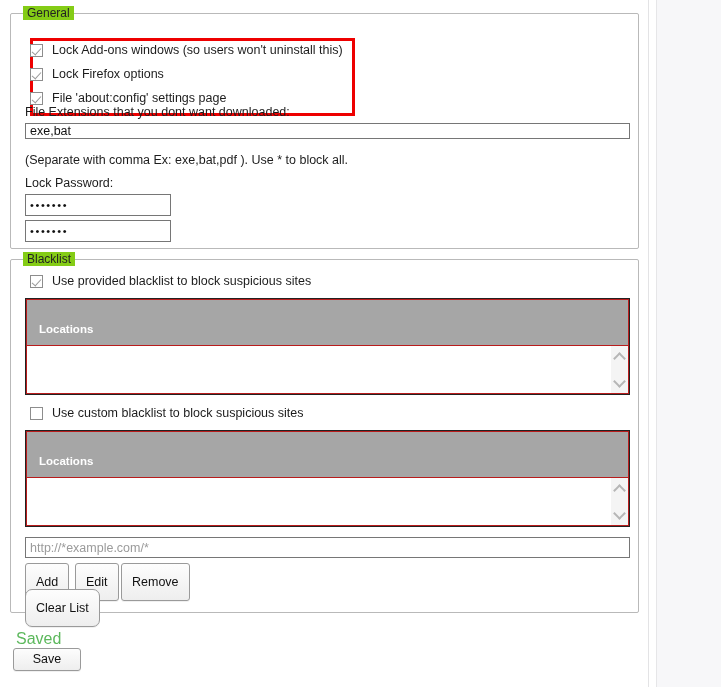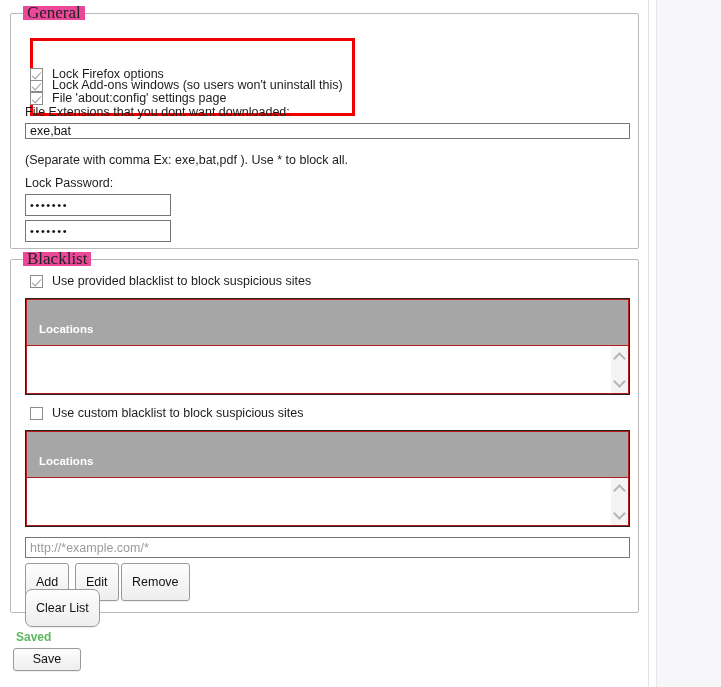--- a/index.html
+++ b/index.html
@@ -54,26 +54,25 @@
   .groupbox {
     position: absolute;
     border: 1px solid #b9b9b9;
     border-radius: 2px;
     background: #ffffff;
   }
   .groupbox > .legend {
     position: absolute;
     top: -8px;
     left: 12px;
-    background: #ec4899;
+    background: #84cc16;
     padding: 0 4px;
-    font-size: 17px;
+    font-size: 12px;
     color: #222;
     line-height: 14px;
-    font-family: Liberation Serif, serif;
   }
 
   #group-general { left: 10px; top: 13px; width: 629px; height: 236px; }
   #group-blacklist { left: 10px; top: 259px; width: 629px; height: 354px; }
 
   
   .redbox {
     position: absolute;
     left: 19px;
     top: 24px;
@@ -213,23 +212,22 @@
     cursor: default;
     box-shadow: 0 1px 0 rgba(0,0,0,0.06);
     white-space: nowrap;
   }
 
   
   .saved {
     position: absolute;
     left: 16px;
     top: 630px;
-    font-size: 12px;
+    font-size: 16px;
     color: #5cb85c;
-    font-weight: bold;
   }
   #btn-save {
     left: 13px;
     top: 648px;
     width: 68px;
     height: 23px;
     line-height: 21px;
     text-align: center;
     padding: 0;
   }
@@ -239,21 +237,21 @@
 
 <div id="page">
 
   <div class="content">
 
     <div class="groupbox" id="group-general">
       <span class="legend">General</span>
 
       <div class="redbox"></div>
 
-      <div class="cbrow" style="left:19px; top:29px;margin-top:35px;">
+      <div class="cbrow" style="left:19px; top:29px;">
         <span class="cbox checked"></span>
         <span class="cblabel">Lock Add-ons windows (so users won't uninstall this)</span>
       </div>
 
       <div class="cbrow" style="left:19px; top:53px;">
         <span class="cbox checked"></span>
         <span class="cblabel">Lock Firefox options</span>
       </div>
 
       <div class="cbrow" style="left:19px; top:77px;">

